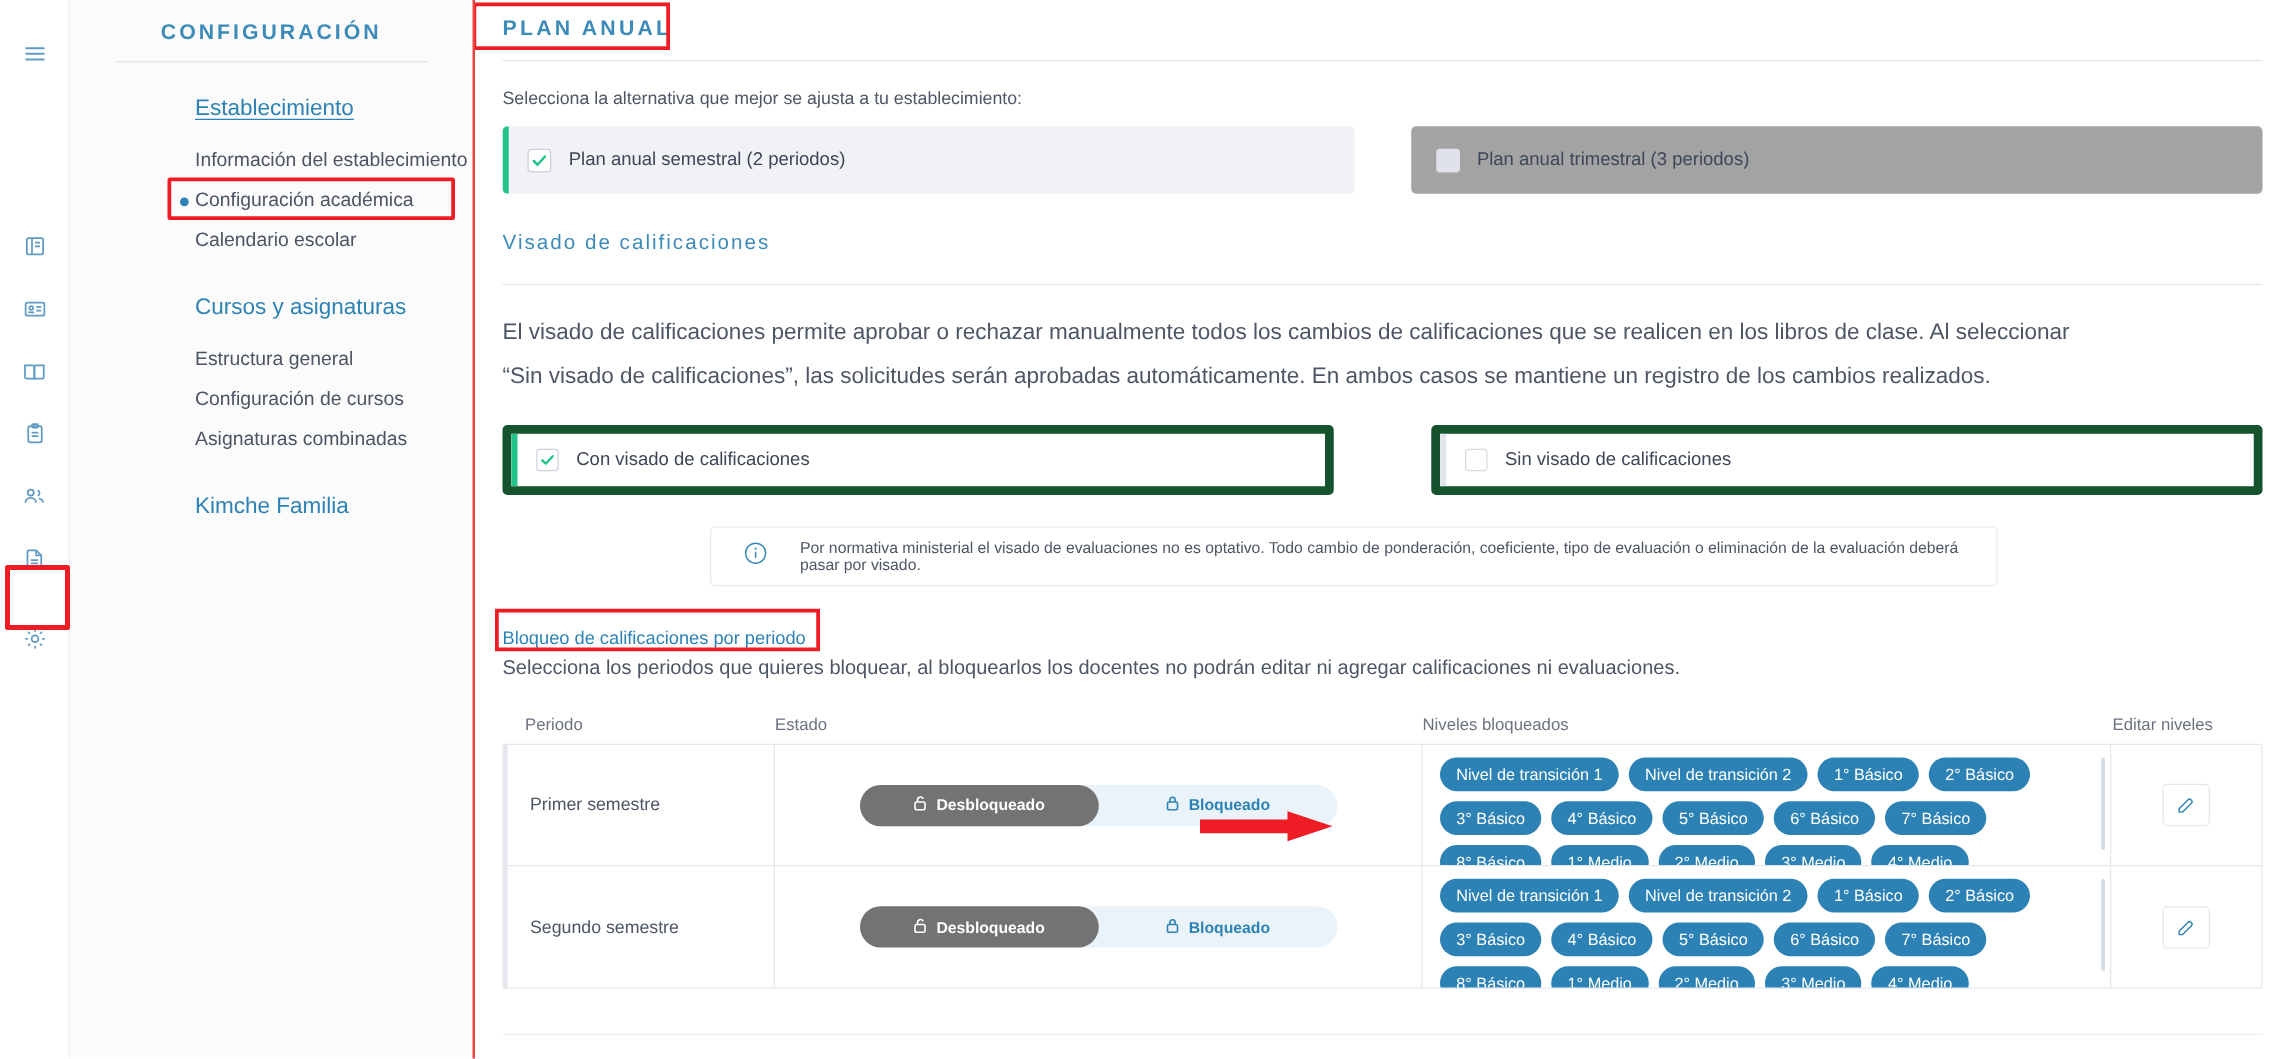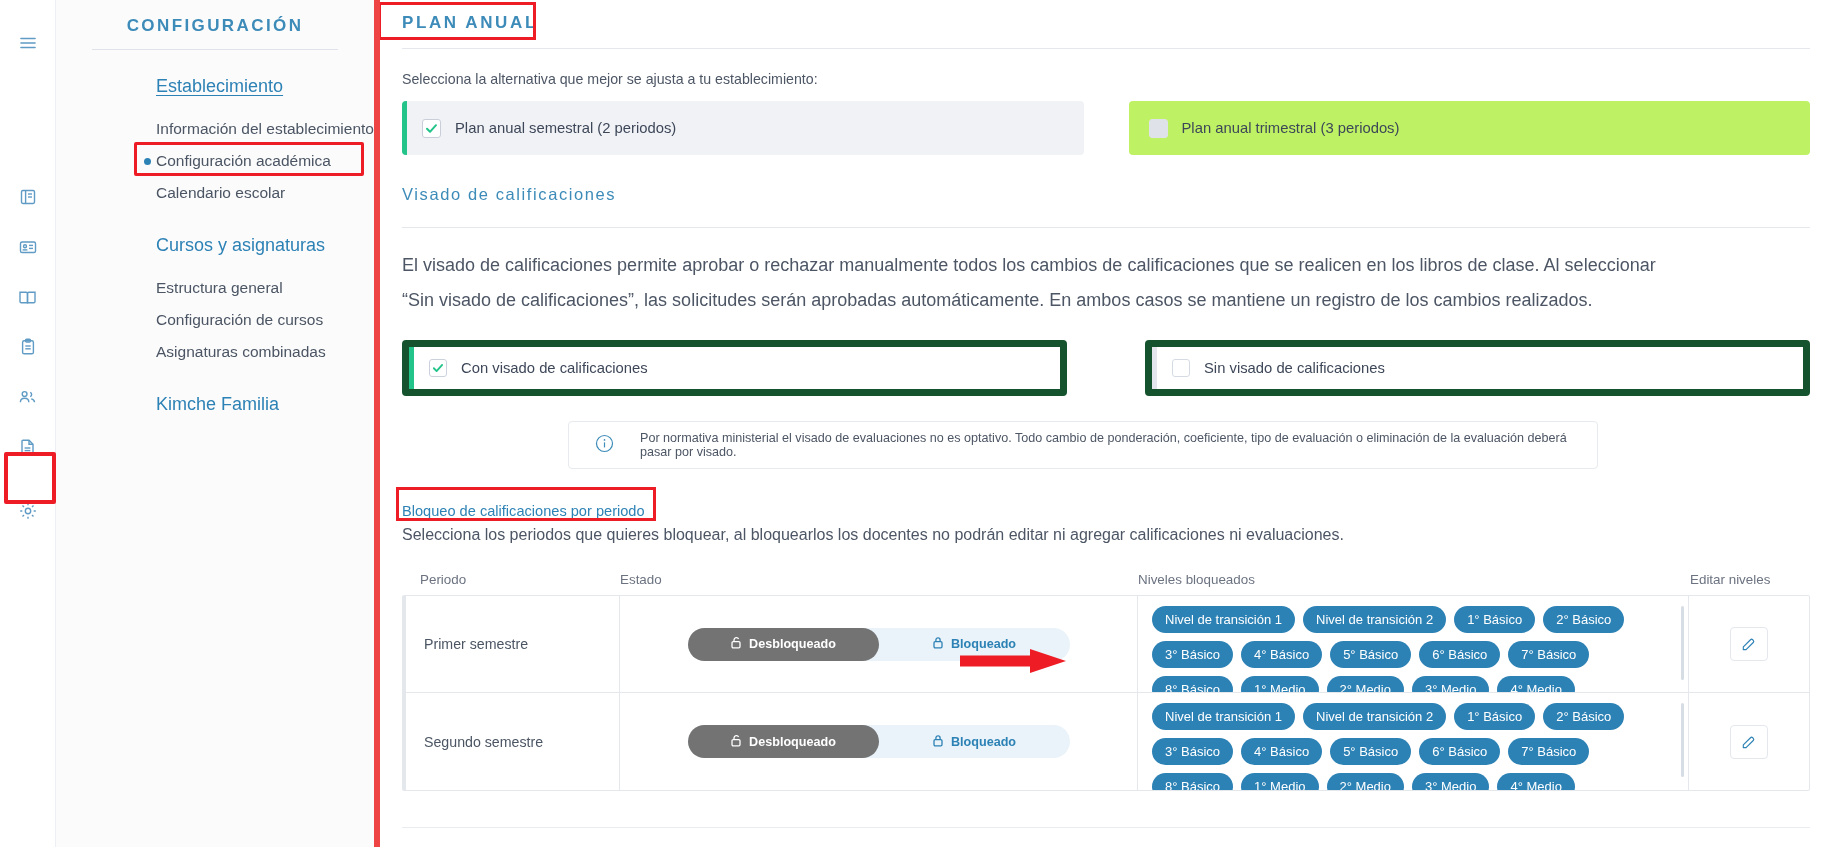--- a/index.html
+++ b/index.html
@@ -42,21 +42,21 @@
     border: 4px solid #ee1c25;
     border-radius: 2px;
     pointer-events: none;
     z-index: 8;
   }
 
   
   .sidebar {
     width: 324px; min-width: 324px; height: 847px;
     background: #fbfbfc;
-    border-right: 6px solid #ef4444;
+    border-right: 2px solid #ef4444;
     padding: 0 0 0 0;
     position: relative;
   }
   .sidebar-title {
     text-align: center;
     color: #3d8bb8;
     font-size: 17px;
     letter-spacing: 2.4px;
     font-weight: 600;
     padding-top: 16px;
@@ -145,21 +145,21 @@
     display: flex; align-items: center;
     padding-left: 20px;
     cursor: pointer;
     position: relative;
     overflow: hidden;
   }
   .opt-card.sel::before {
     content: ""; position: absolute; left: 0; top: 0;
     width: 5px; height: 100%; background: #22c48a;
   }
-  .opt-card.unsel { background: #bef264; }
+  .opt-card.unsel { background: #a3a3a3; }
   .chk {
     width: 19px; height: 19px;
     border-radius: 3px;
     margin-right: 14px;
     display: flex; align-items: center; justify-content: center;
     flex: 0 0 auto;
   }
   .chk.on { background: #ffffff; border: 1px solid #c9ced8; }
   .chk.off { background: #dfe2e9; border: 1px solid #dfe2e9; }
   .chk svg { display: block; }

